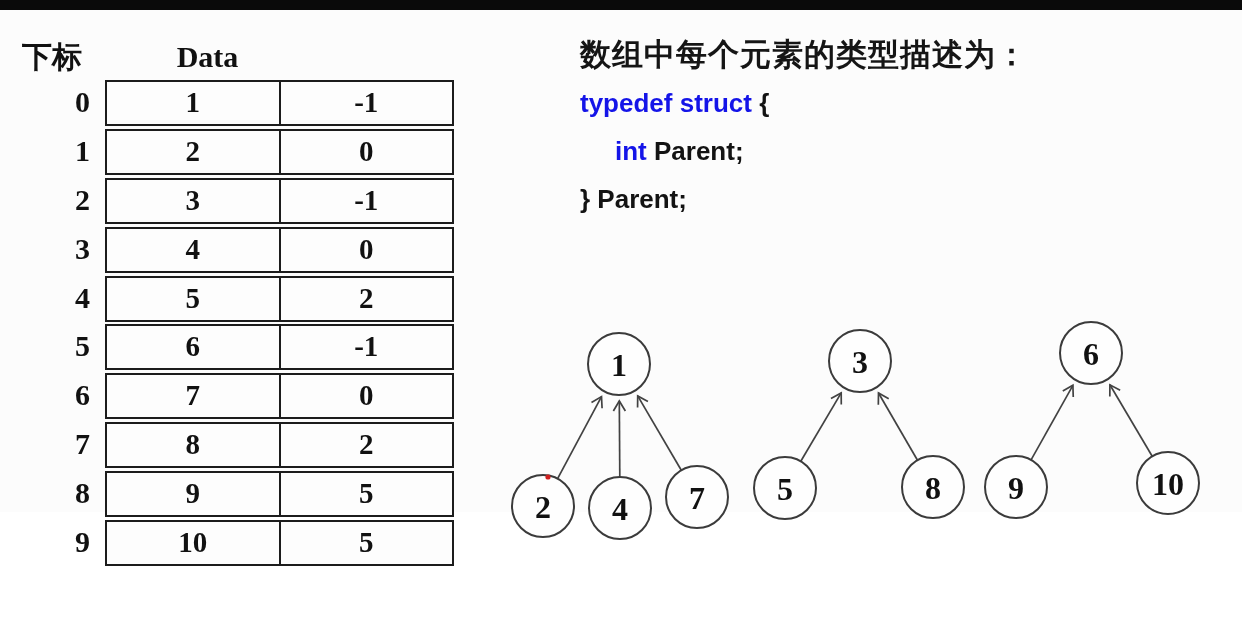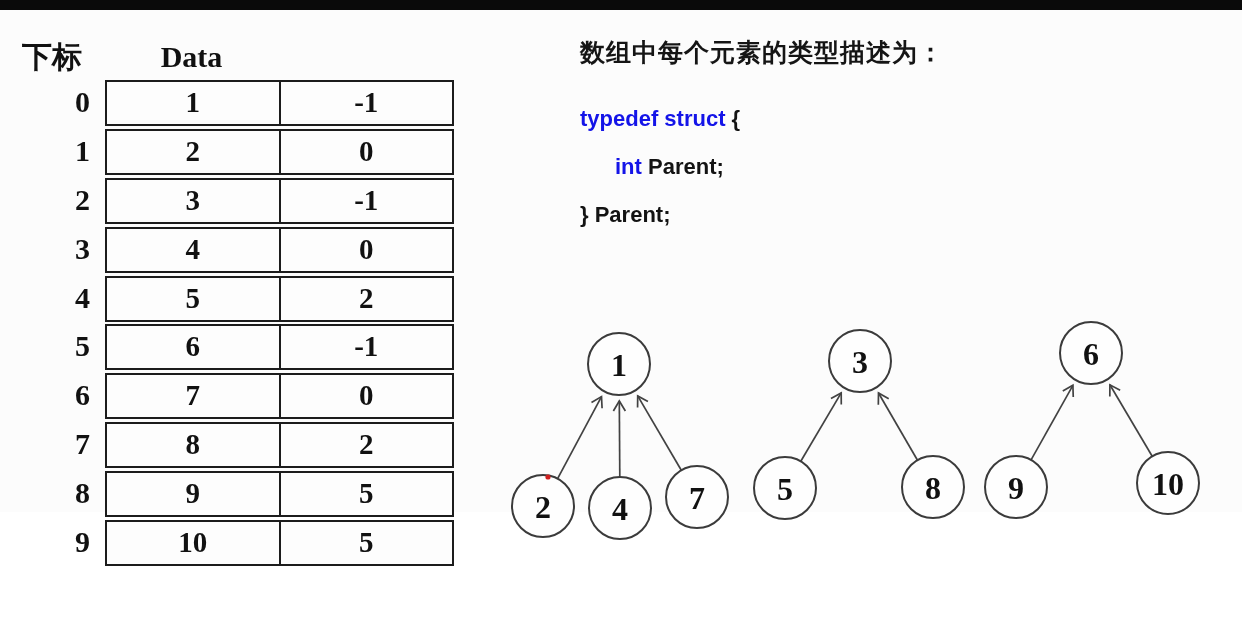--- a/index.html
+++ b/index.html
@@ -16,21 +16,21 @@
   }
 
   
   .col-header{
     position:absolute;top:40px;
     font-weight:bold;font-size:30px;line-height:34px;
     text-align:center;color:#111;
     font-family:"Liberation Serif",serif;
   }
   .hdr-index{left:12px;width:80px;}
-  .hdr-data{left:105px;width:173px;}
+  .hdr-data{left:121px;width:173px;}
   .hdr-parent{left:278px;width:176px;}
 
   .table-rows{position:absolute;left:0;top:80px;}
   .t-row{display:flex;align-items:stretch;height:46px;margin-bottom:2.9px;}
   .t-idx{
     width:105px;box-sizing:border-box;text-align:right;padding-right:15px;
     font-weight:bold;font-size:30px;line-height:44px;
     font-family:"Liberation Serif",serif;
   }
   .t-box{
@@ -40,26 +40,26 @@
   .t-cell{
     flex:1;text-align:center;
     font-weight:bold;font-size:29px;line-height:41px;
     font-family:"Liberation Serif",serif;
   }
   .t-cell + .t-cell{border-left:2.5px solid #1c1c1c;}
 
   
   .desc{position:absolute;left:580px;top:33px;}
   .intro{
-    margin:0 0 18px 0;
-    font-family:Liberation Mono, monospace;
-    font-weight:bold;font-size:25px;line-height:44px;letter-spacing:1px;
+    margin:0 0 2px 0;
+    font-family:Liberation Sans, sans-serif;
+    font-weight:bold;font-size:31px;line-height:44px;letter-spacing:1px;
     color:#151515;
   }
-  .code{font-family:"Liberation Sans",sans-serif;font-weight:bold;font-size:22px;}
+  .code{font-family:"Liberation Sans",sans-serif;font-weight:bold;font-size:26px;}
   .code-line{height:48px;line-height:48px;white-space:pre;}
   .code-line.indent{padding-left:35px;}
 
   
   .forest-svg{position:absolute;left:0;top:0;pointer-events:none;}
   .node{fill:#fefefe;stroke:#3b3b3b;stroke-width:2px;}
   .node-label{
     font-family:"Liberation Serif",serif;font-weight:bold;font-size:32px;
     fill:#111;text-anchor:middle;dominant-baseline:central;
   }

